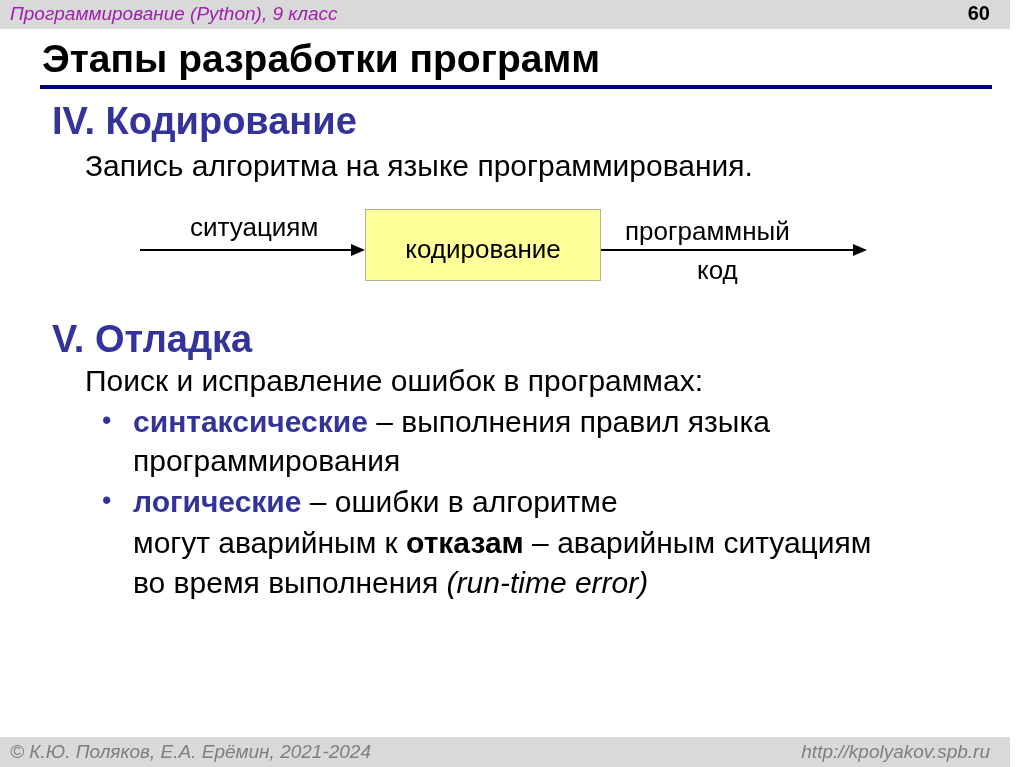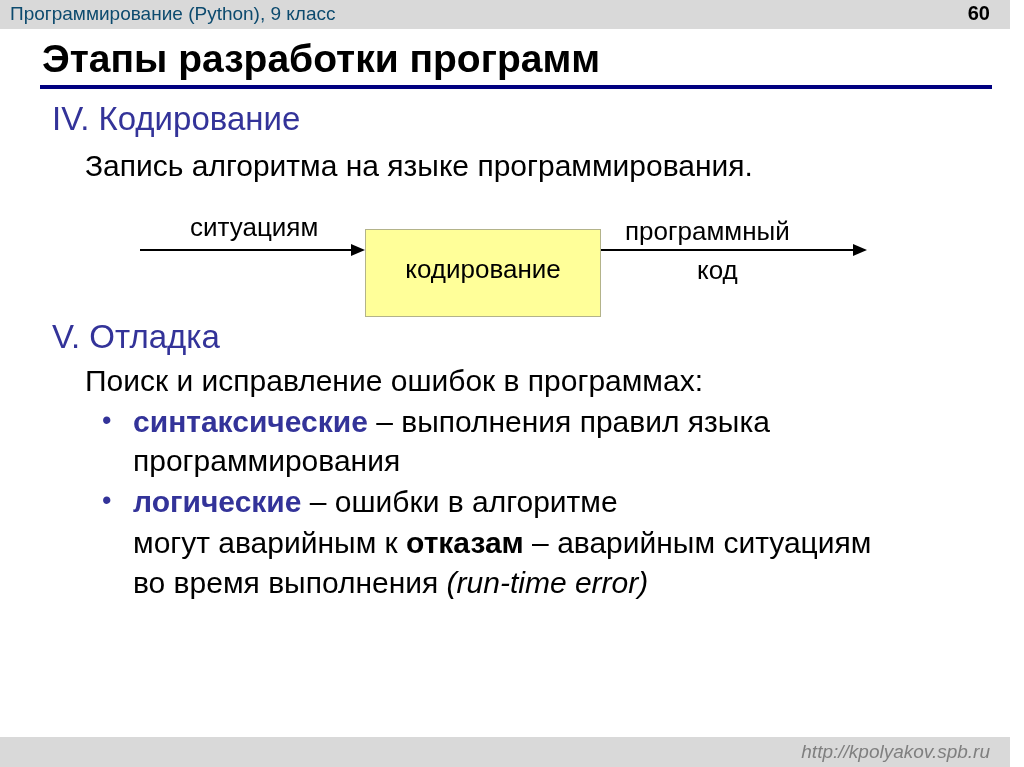--- a/index.html
+++ b/index.html
@@ -1,30 +1,30 @@
 <!DOCTYPE html>
 <html><head>
 <meta charset="utf-8">
 <style>
   html, body { margin:0; padding:0; }
   body { width:1024px; height:767px; position:relative; background:#ffffff; overflow:hidden;
          font-family:"Liberation Sans", sans-serif; color:#000; }
   .topbar { position:absolute; left:0; top:0; width:1010px; height:29px; background:#d9d9d9; }
-  .course { position:absolute; left:10px; top:3px; font-size:19px; color:#0c4a6e; }
+  .course { position:absolute; left:10px; top:3px; font-size:19px; font-style:italic; color:#a21caf; }
   .pagenum { position:absolute; right:20px; top:2px; font-size:20px; font-weight:bold; color:#000; }
   .title { position:absolute; left:42px; top:37px; font-size:39px; font-weight:bold; color:#000; }
   .title-rule { position:absolute; left:40px; top:85px; width:952px; height:4px; background:#000080; }
-  .h2 { position:absolute; font-size:33px; font-weight:normal; color:#333399; }
+  .h2 { position:absolute; font-size:38px; font-weight:bold; color:#333399; }
   .txt { position:absolute; font-size:30px; color:#000; white-space:nowrap; }
   .blue { color:#333399; font-weight:bold; }
   .bold { font-weight:bold; }
   .ital { font-style:italic; }
   .bullet { position:absolute; font-size:27px; color:#333399; }
-  .box { position:absolute; left:365px; top:209px; width:236px; height:88px; background:#ffff99;
-         border:1px solid #b3b38a; box-sizing:border-box;margin-top:20px; }
+  .box { position:absolute; left:365px; top:209px; width:236px; height:72px; background:#ffff99;
+         border:1px solid #b3b38a; box-sizing:border-box; }
   .box span { position:absolute; left:0; right:0; top:24px; text-align:center; font-size:26px; }
   .arrow-line { position:absolute; height:2px; background:#000; }
   .arrowhead { position:absolute; width:0; height:0; border-top:6px solid transparent;
                border-bottom:6px solid transparent; border-left:14px solid #000; }
   .dlabel { position:absolute; font-size:26px; color:#000; white-space:nowrap; }
   .footbar { position:absolute; left:0; top:737px; width:1010px; height:30px; background:#d9d9d9; }
   .foot-left { position:absolute; left:10px; top:4px; font-size:19px; font-style:italic; color:#7f7f7f; }
   .foot-right { position:absolute; right:20px; top:4px; font-size:19px; font-style:italic; color:#7f7f7f; }
 </style>
 </head>
@@ -70,14 +70,15 @@
   <span class="blue">логические</span><span> – ошибки в алгоритме</span>
 </div>
 <div class="txt" style="left:133px; top:526px;">
   <span>могут аварийным к </span><span class="bold">отказам</span><span> – аварийным ситуациям</span>
 </div>
 <div class="txt" style="left:133px; top:566px;">
   <span>во время выполнения </span><span class="ital">(run-time error)</span>
 </div>
 
 <div class="footbar">
+  <span class="foot-left">© К.Ю. Поляков, Е.А. Ерёмин, 2021-2024</span>
   <span class="foot-right">http://kpolyakov.spb.ru</span>
 </div>
 
 </body></html>

